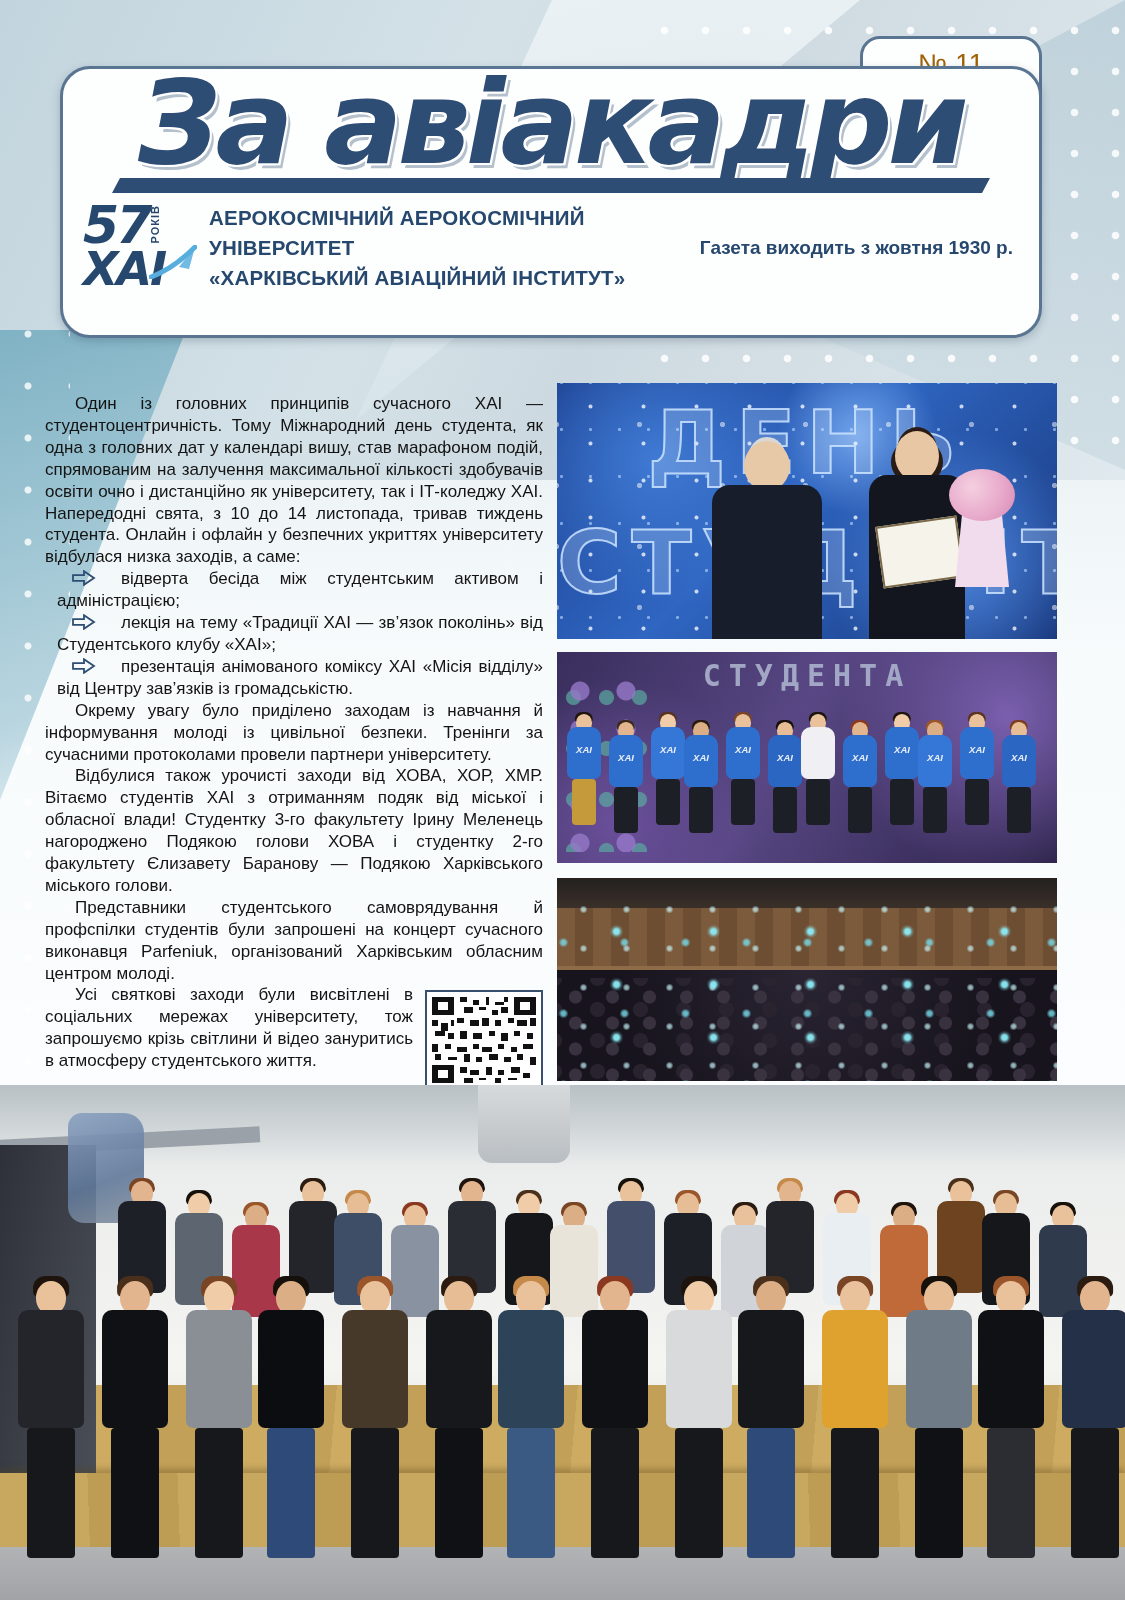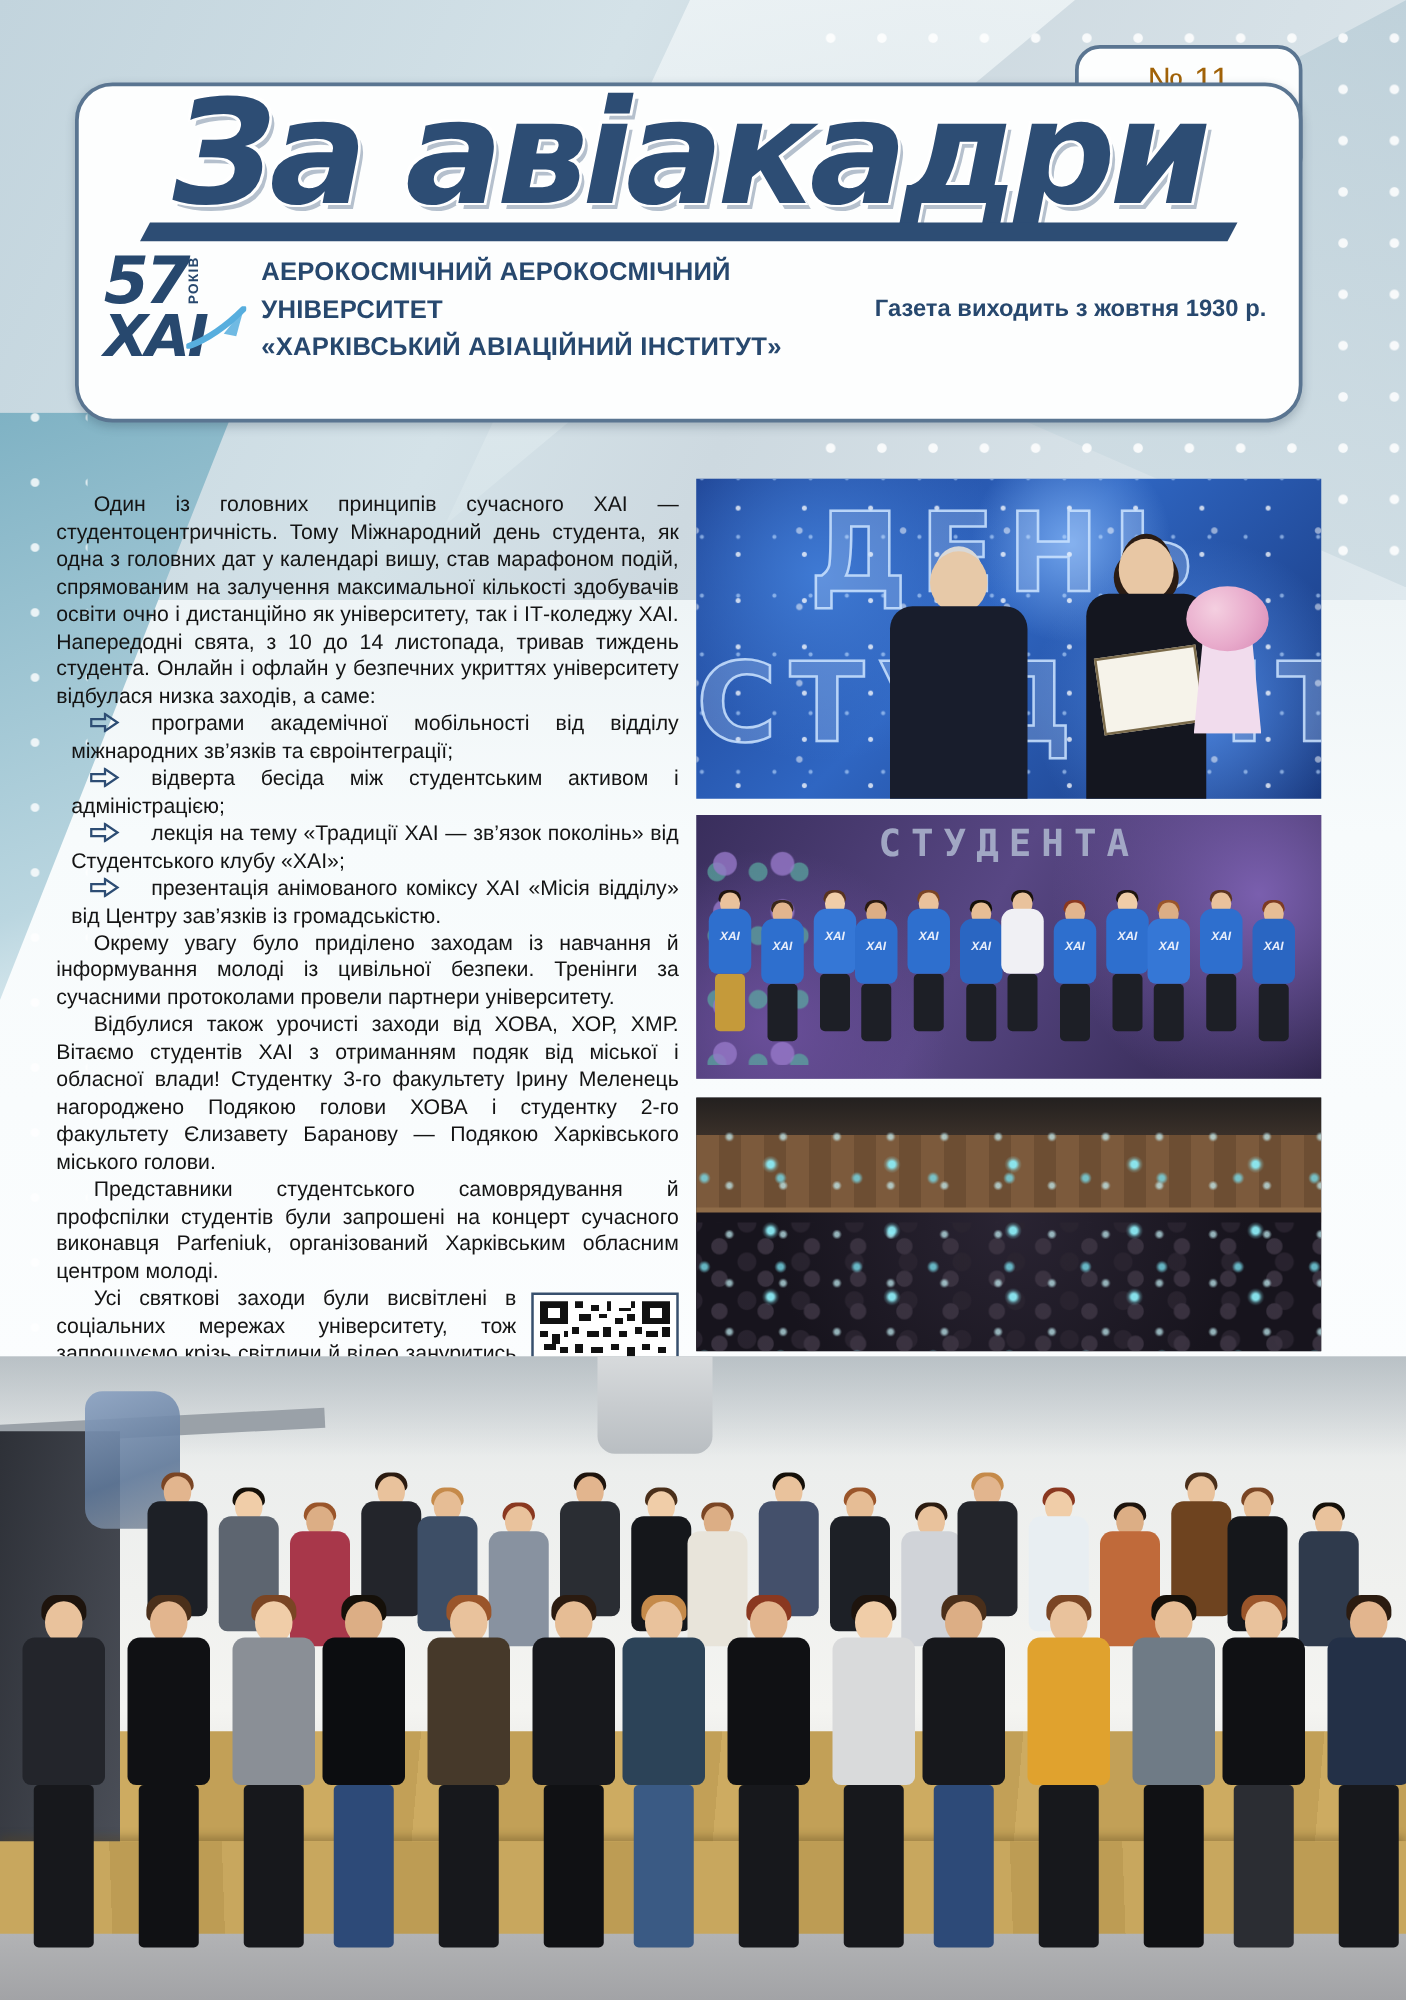--- a/index.html
+++ b/index.html
@@ -197,23 +197,20 @@
         <div class="univ-line">«ХАРКІВСЬКИЙ АВІАЦІЙНИЙ ІНСТИТУТ»</div>
       </div>
       <div class="since">Газета виходить з жовтня 1930 р.</div>
     </div>
   </div>
 
 
   <div class="article-col">
     <p class="para">Один із головних принципів сучасного ХАІ — студентоцентричність. Тому Міжнародний день студента, як одна з головних дат у календарі вишу, став марафоном подій, спрямованим на залучення максимальної кількості здобувачів освіти очно і дистанційно як університету, так і ІТ-коледжу ХАІ. Напередодні свята, з 10 до 14 листопада, тривав тиждень студента. Онлайн і офлайн у безпечних укриттях університету відбулася низка заходів, а саме:</p>
 
-    <p class="bullet"><span class="arrow-icon"><svg viewBox="0 0 25 16">
-            <path d="M2 5.2 H13 V1.2 L23 8 L13 14.8 V10.8 H2 Z" fill="none" stroke="#2d4d74" stroke-width="1.8"></path>
-          </svg></span><span>програми академічної мобільності від відділу міжнародних зв’язків та євроінтеграції;</span></p>
     <p class="bullet"><span class="arrow-icon"><svg viewBox="0 0 25 16">
             <path d="M2 5.2 H13 V1.2 L23 8 L13 14.8 V10.8 H2 Z" fill="none" stroke="#2d4d74" stroke-width="1.8"></path>
           </svg></span><span>відверта бесіда між студентським активом і адміністрацією;</span></p>
     <p class="bullet"><span class="arrow-icon"><svg viewBox="0 0 25 16">
             <path d="M2 5.2 H13 V1.2 L23 8 L13 14.8 V10.8 H2 Z" fill="none" stroke="#2d4d74" stroke-width="1.8"></path>
           </svg></span><span>лекція на тему «Традиції ХАІ — зв’язок поколінь» від Студентського клубу «ХАІ»;</span></p>
     <p class="bullet"><span class="arrow-icon"><svg viewBox="0 0 25 16">
             <path d="M2 5.2 H13 V1.2 L23 8 L13 14.8 V10.8 H2 Z" fill="none" stroke="#2d4d74" stroke-width="1.8"></path>
           </svg></span><span>презентація анімованого коміксу ХАІ «Місія відділу» від Центру зав’язків із громадськістю.</span></p>
 

